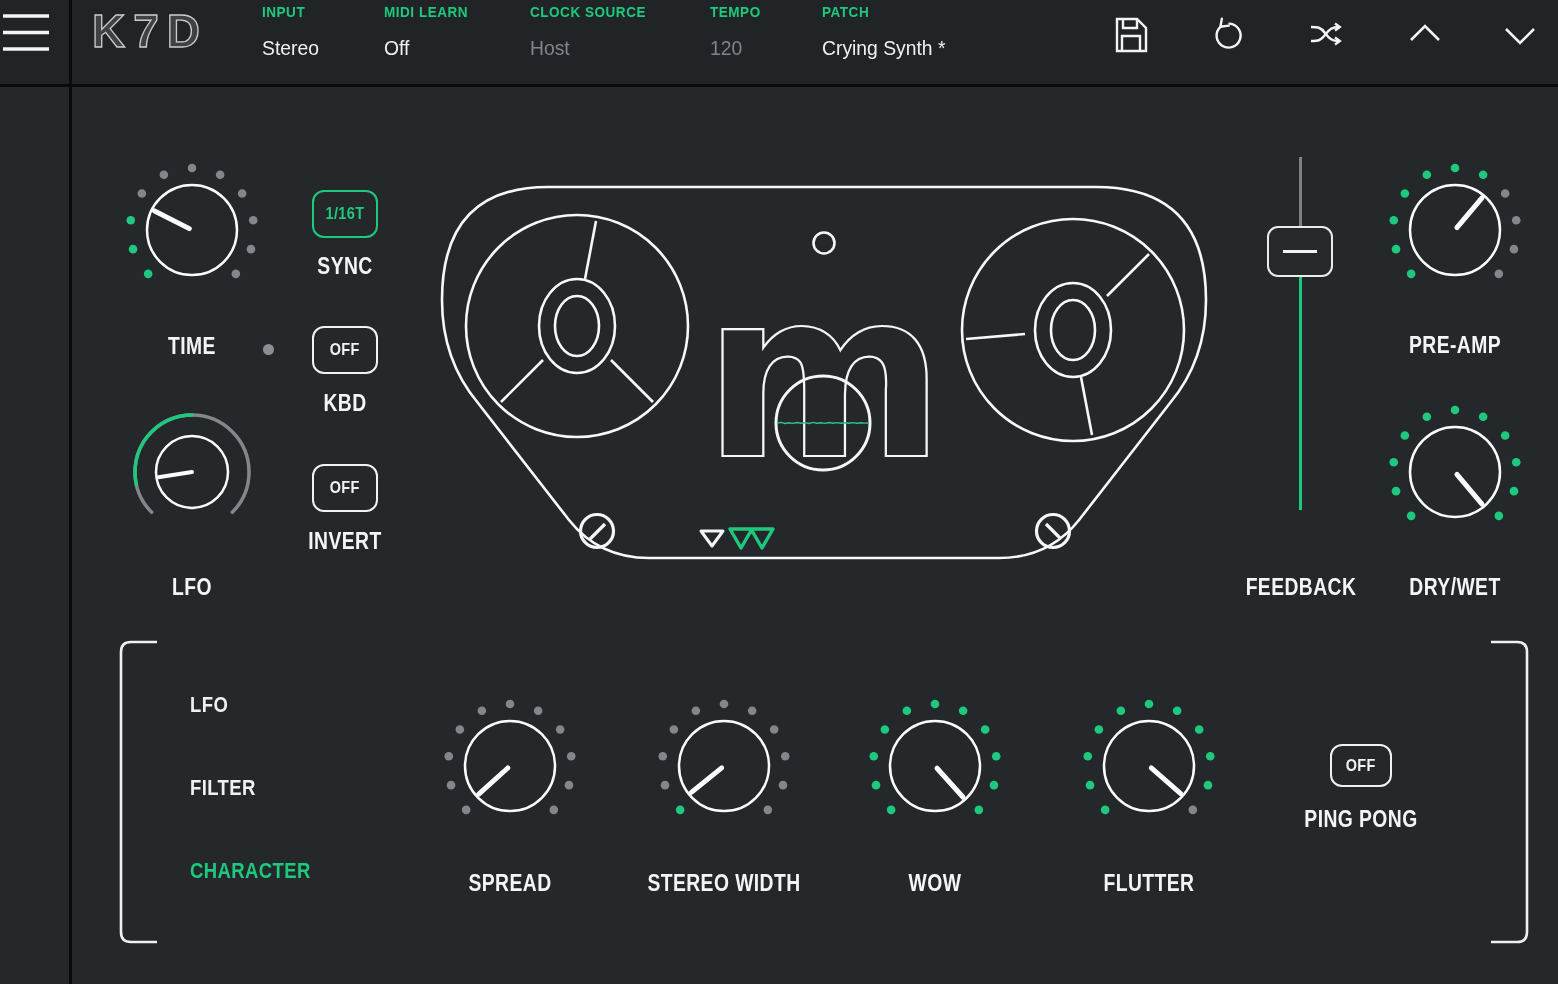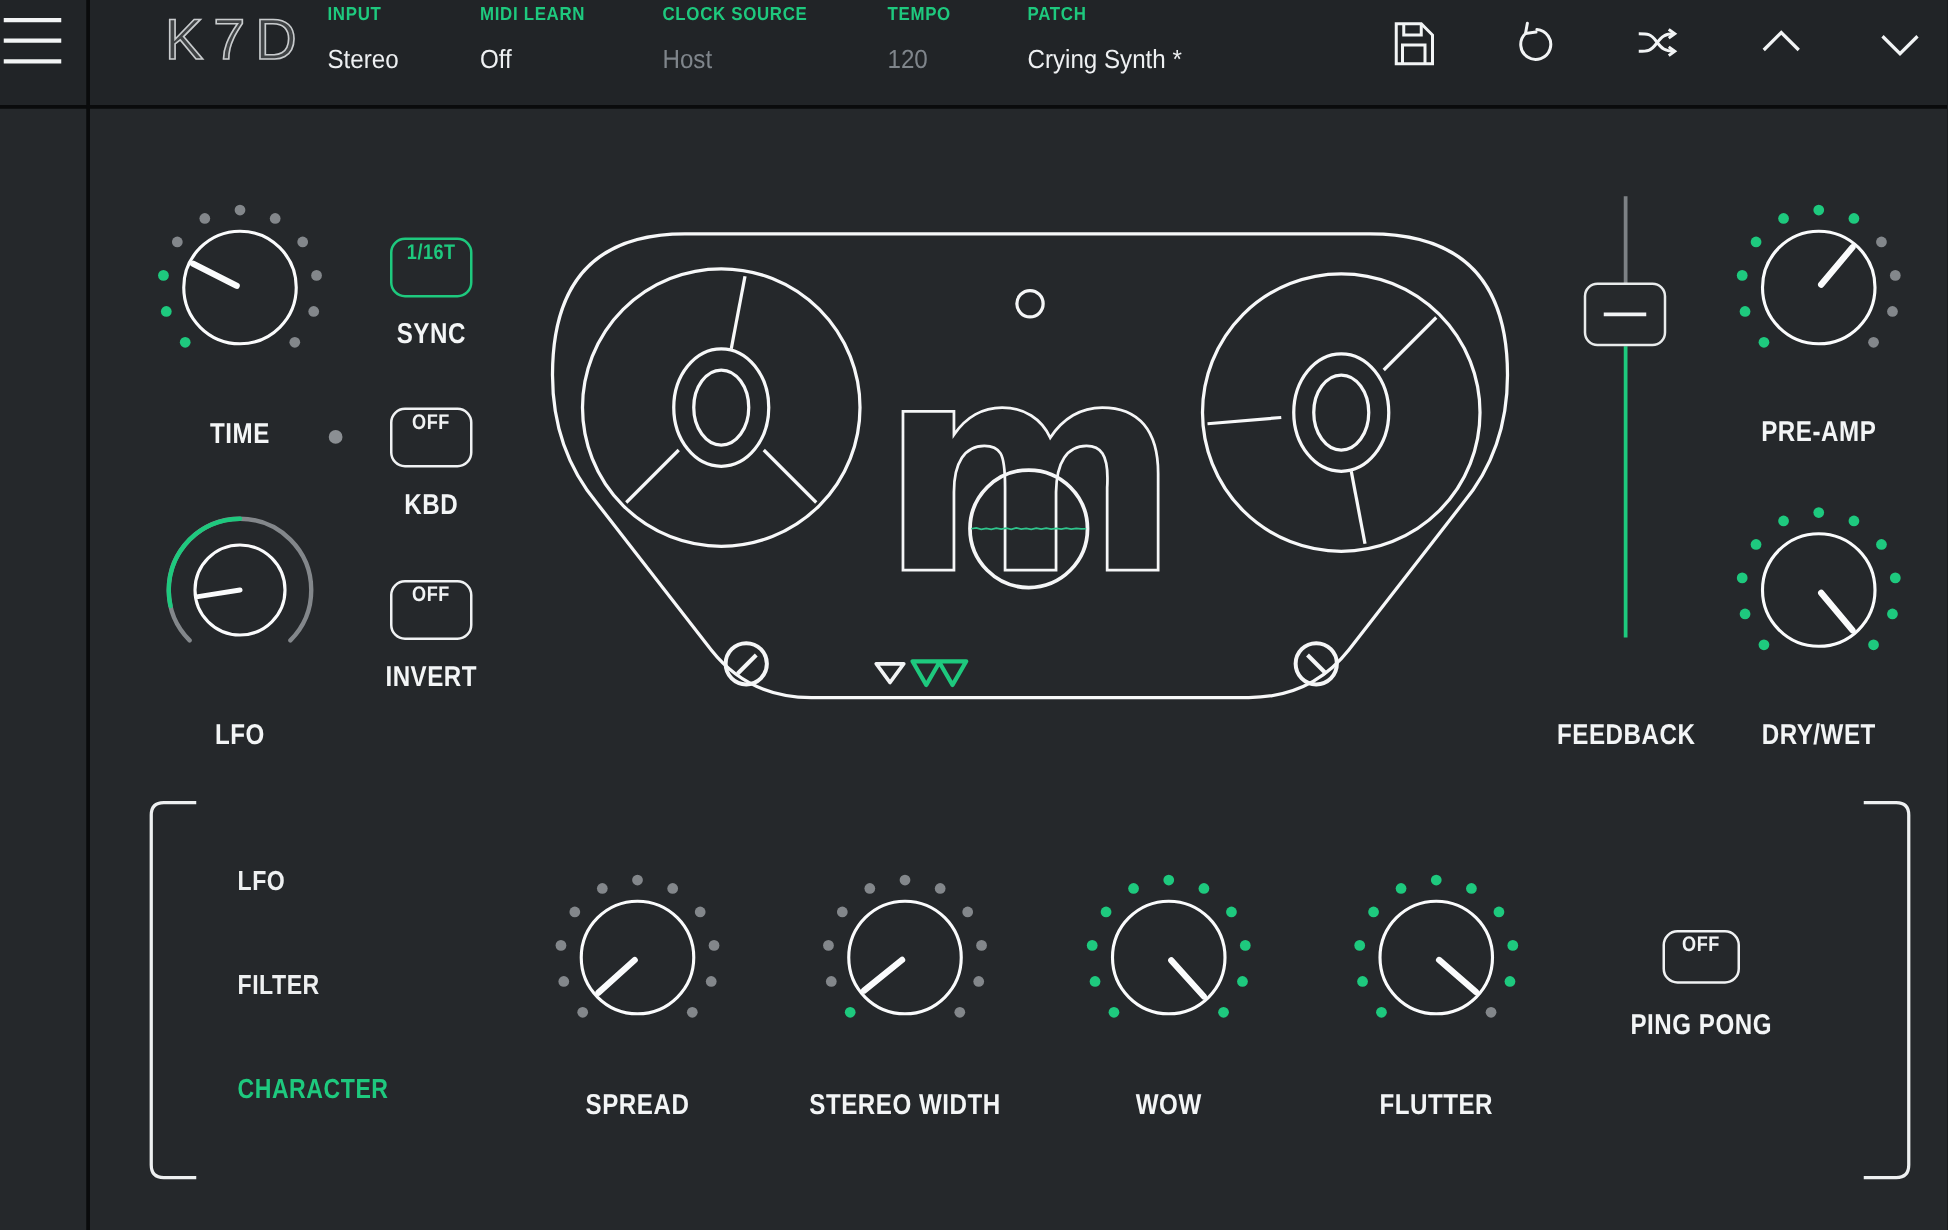--- a/index.html
+++ b/index.html
@@ -3,37 +3,37 @@
 <meta charset="utf-8">
 <style>
   html,body{margin:0;padding:0;background:#141618;}
   .stage{position:relative;width:1558px;height:984px;background:#25282b;overflow:hidden;
          font-family:"Liberation Sans",sans-serif;color:#f2f4f5;}
   
   .topbar{position:absolute;left:0;top:0;width:1558px;height:84px;background:#212427;}
   .hdiv{position:absolute;left:0;top:84px;width:1558px;height:3px;background:#0a0b0c;}
   .vdiv{position:absolute;left:69px;top:0;width:3px;height:984px;background:#0a0b0c;}
   .burger{position:absolute;left:0;top:0;width:69px;height:84px;cursor:pointer;}
-  .logo{position:absolute;left:92px;top:4px;font-size:46px;letter-spacing:8px;font-weight:400;
-        color:rgba(202,205,207,.18);margin-left:40px;-webkit-text-stroke:1.3px #c9ccce;}
+  .logo{position:absolute;left:92px;top:4px;font-size:46px;letter-spacing:8px;font-weight:700;
+        color:rgba(202,205,207,.18);-webkit-text-stroke:1.3px #c9ccce;}
   .tb-field{position:absolute;top:0;height:84px;}
   .tb-label{position:absolute;top:3px;left:0;font-size:15px;font-weight:700;letter-spacing:.6px;
             color:var(--green);transform:scaleX(.9);transform-origin:left center;white-space:nowrap;}
   .tb-value{position:absolute;top:36px;left:0;font-size:21px;color:#eef0f2;transform:scaleX(.92);
             transform-origin:left center;white-space:nowrap;}
   .tb-value.dim{color:#7f858b;}
   .icon-btn{position:absolute;top:13px;width:44px;height:44px;cursor:pointer;}
   .icon-btn svg{width:100%;height:100%;}
   
   :root{--green:#1ec97e;--gray:#83878b;--line:#fafbfc;}
   .lbl{position:absolute;width:220px;text-align:center;font-size:23px;font-weight:700;
        letter-spacing:.5px;color:#f3f5f6;transform:scaleX(.84);white-space:nowrap;}
   
   .pillbtn{position:absolute;width:66px;height:48px;border:2.5px solid #f0f2f3;border-radius:12px;
-           background:transparent;display:flex;justify-content:center;cursor:pointer;box-sizing:border-box;}
+           background:transparent;display:flex;align-items:center;justify-content:center;cursor:pointer;box-sizing:border-box;}
   .pillbtn span{font-size:17px;font-weight:700;color:#f0f2f3;transform:scaleX(.85);letter-spacing:.5px;}
   .pillbtn.on{border-color:var(--green);}
   .pillbtn.on span{color:var(--green);}
   .knob{position:absolute;width:150px;height:150px;cursor:pointer;}
   .moddot{position:absolute;left:263px;top:344px;width:11px;height:11px;border-radius:50%;background:#8b8f93;}
   
   .fbslider{position:absolute;left:1266px;top:150px;width:70px;height:460px;}
   .fb-track-top{position:absolute;left:33px;top:7px;width:3px;height:70px;background:#7d8185;}
   .fb-track-bot{position:absolute;left:33px;top:127px;width:3px;height:233px;background:var(--green);}
   .fb-handle{position:absolute;left:1px;top:76px;width:66px;height:51px;border:2.5px solid #e9ebec;

